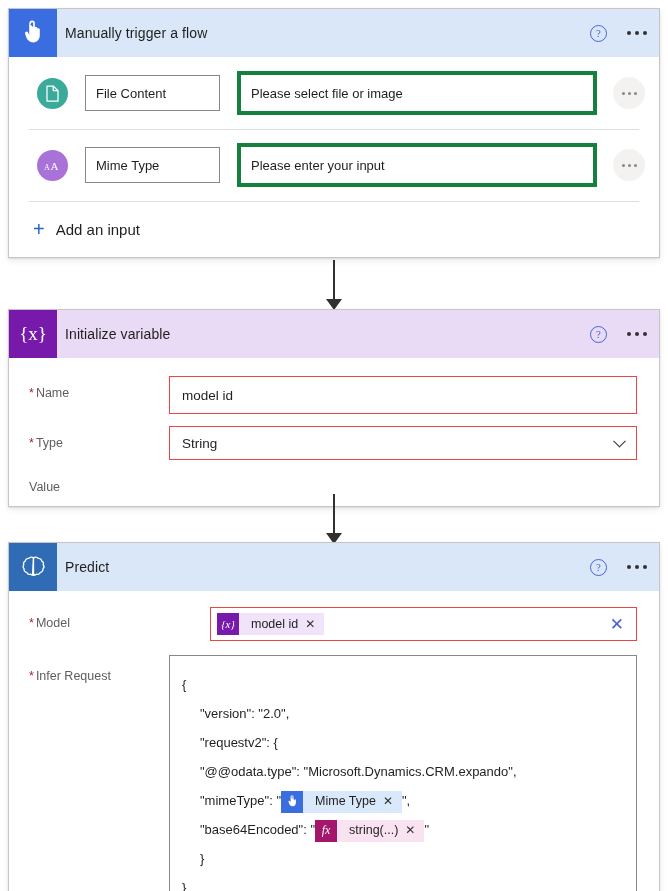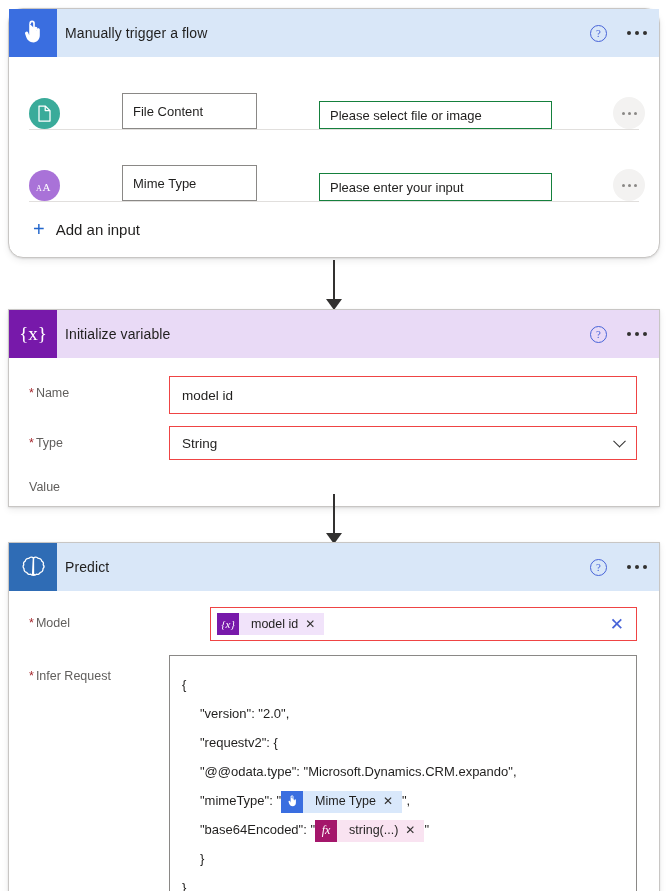--- a/index.html
+++ b/index.html
@@ -77,25 +77,24 @@
   .ic-trigger  { background: #3a6ee0; }
   .ic-variable { background: #7719aa; }
   .ic-predict  { background: #2f6cb5; }
 
   
   .card-body { padding: 0; }
 
   
   .trg-row {
     display: flex;
-    align-items: flex-end;
+    align-items: center;
     height: 72px;
-    padding: 0 14px 0 20px;
+    padding: 0 14px 0 28px;
     position: relative;
-    gap: 45px;
   }
   .trg-row + .trg-row::before {
     content: "";
     position: absolute;
     left: 20px; right: 20px; top: 0;
     height: 1px; background: #e1dfdd;
   }
   .round-ico {
     width: 31px; height: 31px; border-radius: 50%;
     flex: 0 0 31px;
@@ -110,22 +109,22 @@
     width: 135px; height: 36px;
     border: 1px solid #8a8886;
     background: #fff;
     display: flex; align-items: center;
     padding: 0 10px;
     font-size: 13px; color: #201f1e;
   }
   .value-box {
     margin-left: 17px;
     flex: 1 1 auto;
-    height: 28px;
-    border: 1px solid #15803d;
+    height: 44px;
+    border: 4px solid #15803d;
     background: #fff;
     display: flex; align-items: center;
     padding: 0 10px;
     font-size: 13px; color: #201f1e;
   }
   .row-menu {
     margin-left: 16px;
     width: 32px; height: 32px; border-radius: 50%;
     background: #f3f2f1;
     display: flex; align-items: center; justify-content: center;
@@ -252,21 +251,21 @@
     border-right: 8px solid transparent;
     border-top: 11px solid #323130;
     margin-top: -1px;
   }
 </style>
 </head>
 <body>
 
 <div id="root">
 
-  <div class="card" id="card-trigger" style="top:8px;border-radius:15px;">
+  <div class="card" id="card-trigger" style="top:8px;">
     <div class="card-header hdr-trigger">
       <div class="card-icon ic-trigger">
         <svg width="26" height="26" viewBox="0 0 26 26" aria-hidden="true">
           <path d="M10.2 3.2c0-1.05.85-1.9 1.9-1.9s1.9.85 1.9 1.9v7.4" fill="none" stroke="#ffffff" stroke-width="1.7" stroke-linecap="round"></path>
           <path d="M14 10.6V8.9c0-.8.7-1.45 1.5-1.45s1.5.65 1.5 1.45v1.9" fill="#ffffff" stroke="#ffffff" stroke-width="1.2"></path>
           <path d="M17 10.9V9.7c0-.75.65-1.35 1.4-1.35S19.8 8.95 19.8 9.7v5.6c0 4.1-2.6 7.1-6.4 7.1-3.6 0-6.2-2.2-7.2-5.3l-1.1-3.4c-.3-.95.25-1.85 1.2-2.05.8-.17 1.6.25 1.9 1l1.0 2.6V3.2" fill="#ffffff"></path>
         </svg>
       </div>
       <div class="card-title">Manually trigger a flow</div>
       <div class="header-actions">

